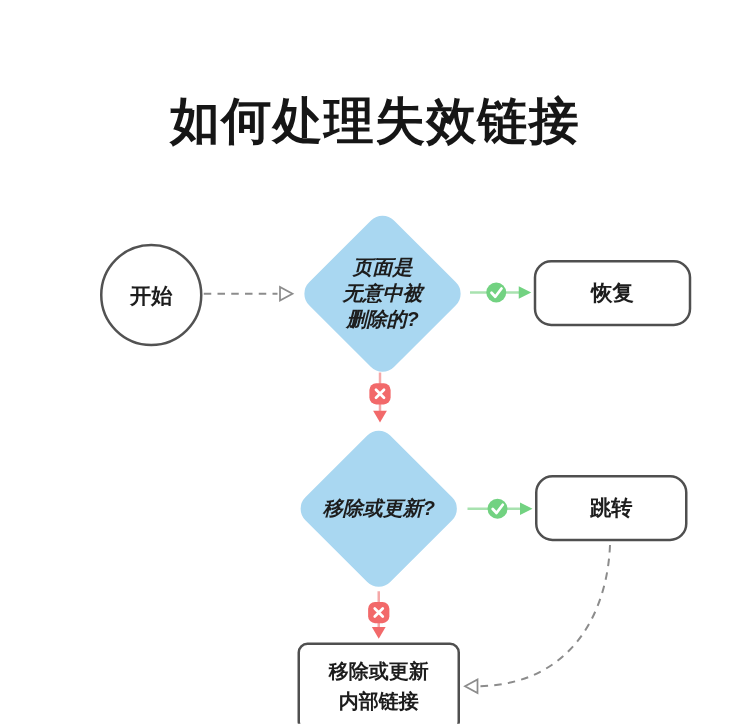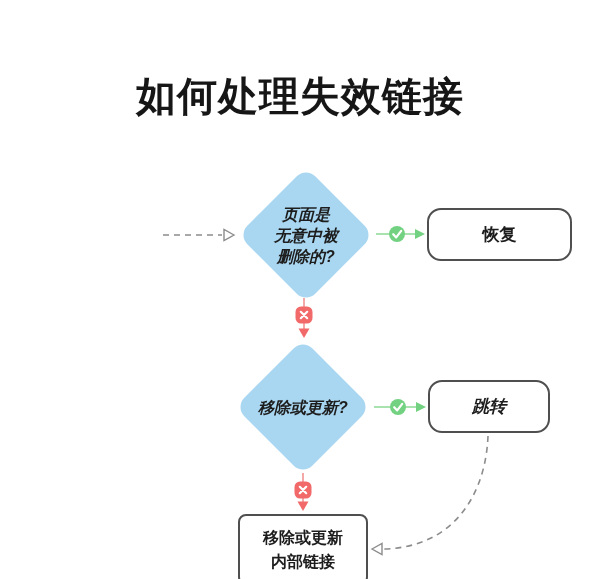--- a/index.html
+++ b/index.html
@@ -34,22 +34,22 @@
   }
   .d1 { left:258px; top:160px; }
   .d2 { left:255px; top:332px; }
   .dtext { font-size:16px; line-height:21px; background:transparent;font-style:italic; }
   .q1 { left:244px; top:158px; width:124px; height:100px; }
   .q2 { left:241px; top:330px; width:124px; height:100px; }
   .rbox {
     border:2px solid #4f4f4f; border-radius:14px; background:#fff;
     font-size:17px; line-height:23px;
   }
-  .restore  { left:427px; top:181px; width:145px; height:53px; }
-  .redirect { left:428px; top:353px; width:122px; height:53px;font-style:italic; }
+  .restore  { left:427px; top:181px; width:126px; height:53px; }
+  .redirect { left:428px; top:353px; width:122px; height:53px; }
   .update   { left:238px; top:487px; width:130px; height:71px; border-radius:8px; font-size:16px; line-height:24px; }
 
   svg.overlay { position:absolute; left:0; top:0; width:600px; height:579px; pointer-events:none; }
   .dash      { stroke:#8c8c8c; stroke-width:1.6; fill:none; stroke-dasharray:6 5; }
   .openhead  { fill:#ffffff; stroke:#8c8c8c; stroke-width:1.4; }
   .yes-line  { stroke:#a8e2af; stroke-width:2; }
   .yes-head  { fill:#72d281; }
   .yes-badge { fill:#72d281; }
   .no-line   { stroke:#f5a8a8; stroke-width:2; }
   .no-head   { fill:#f2696a; }
@@ -59,20 +59,23 @@
 </head>
 <body>
 
 <div class="stage">
 
   <div class="title">如何处理失效链接</div>
 
   <div class="diamond-shape d1"></div>
   <div class="diamond-shape d2"></div>
 
+  <div class="node circle">
+    <span>开始</span>
+  </div>
 
   <div class="node dtext q1">页面是
 无意中被
 删除的?</div>
   <div class="node dtext q2">移除或更新?</div>
 
   <div class="node rbox restore">
     <span>恢复</span>
   </div>
   <div class="node rbox redirect">

